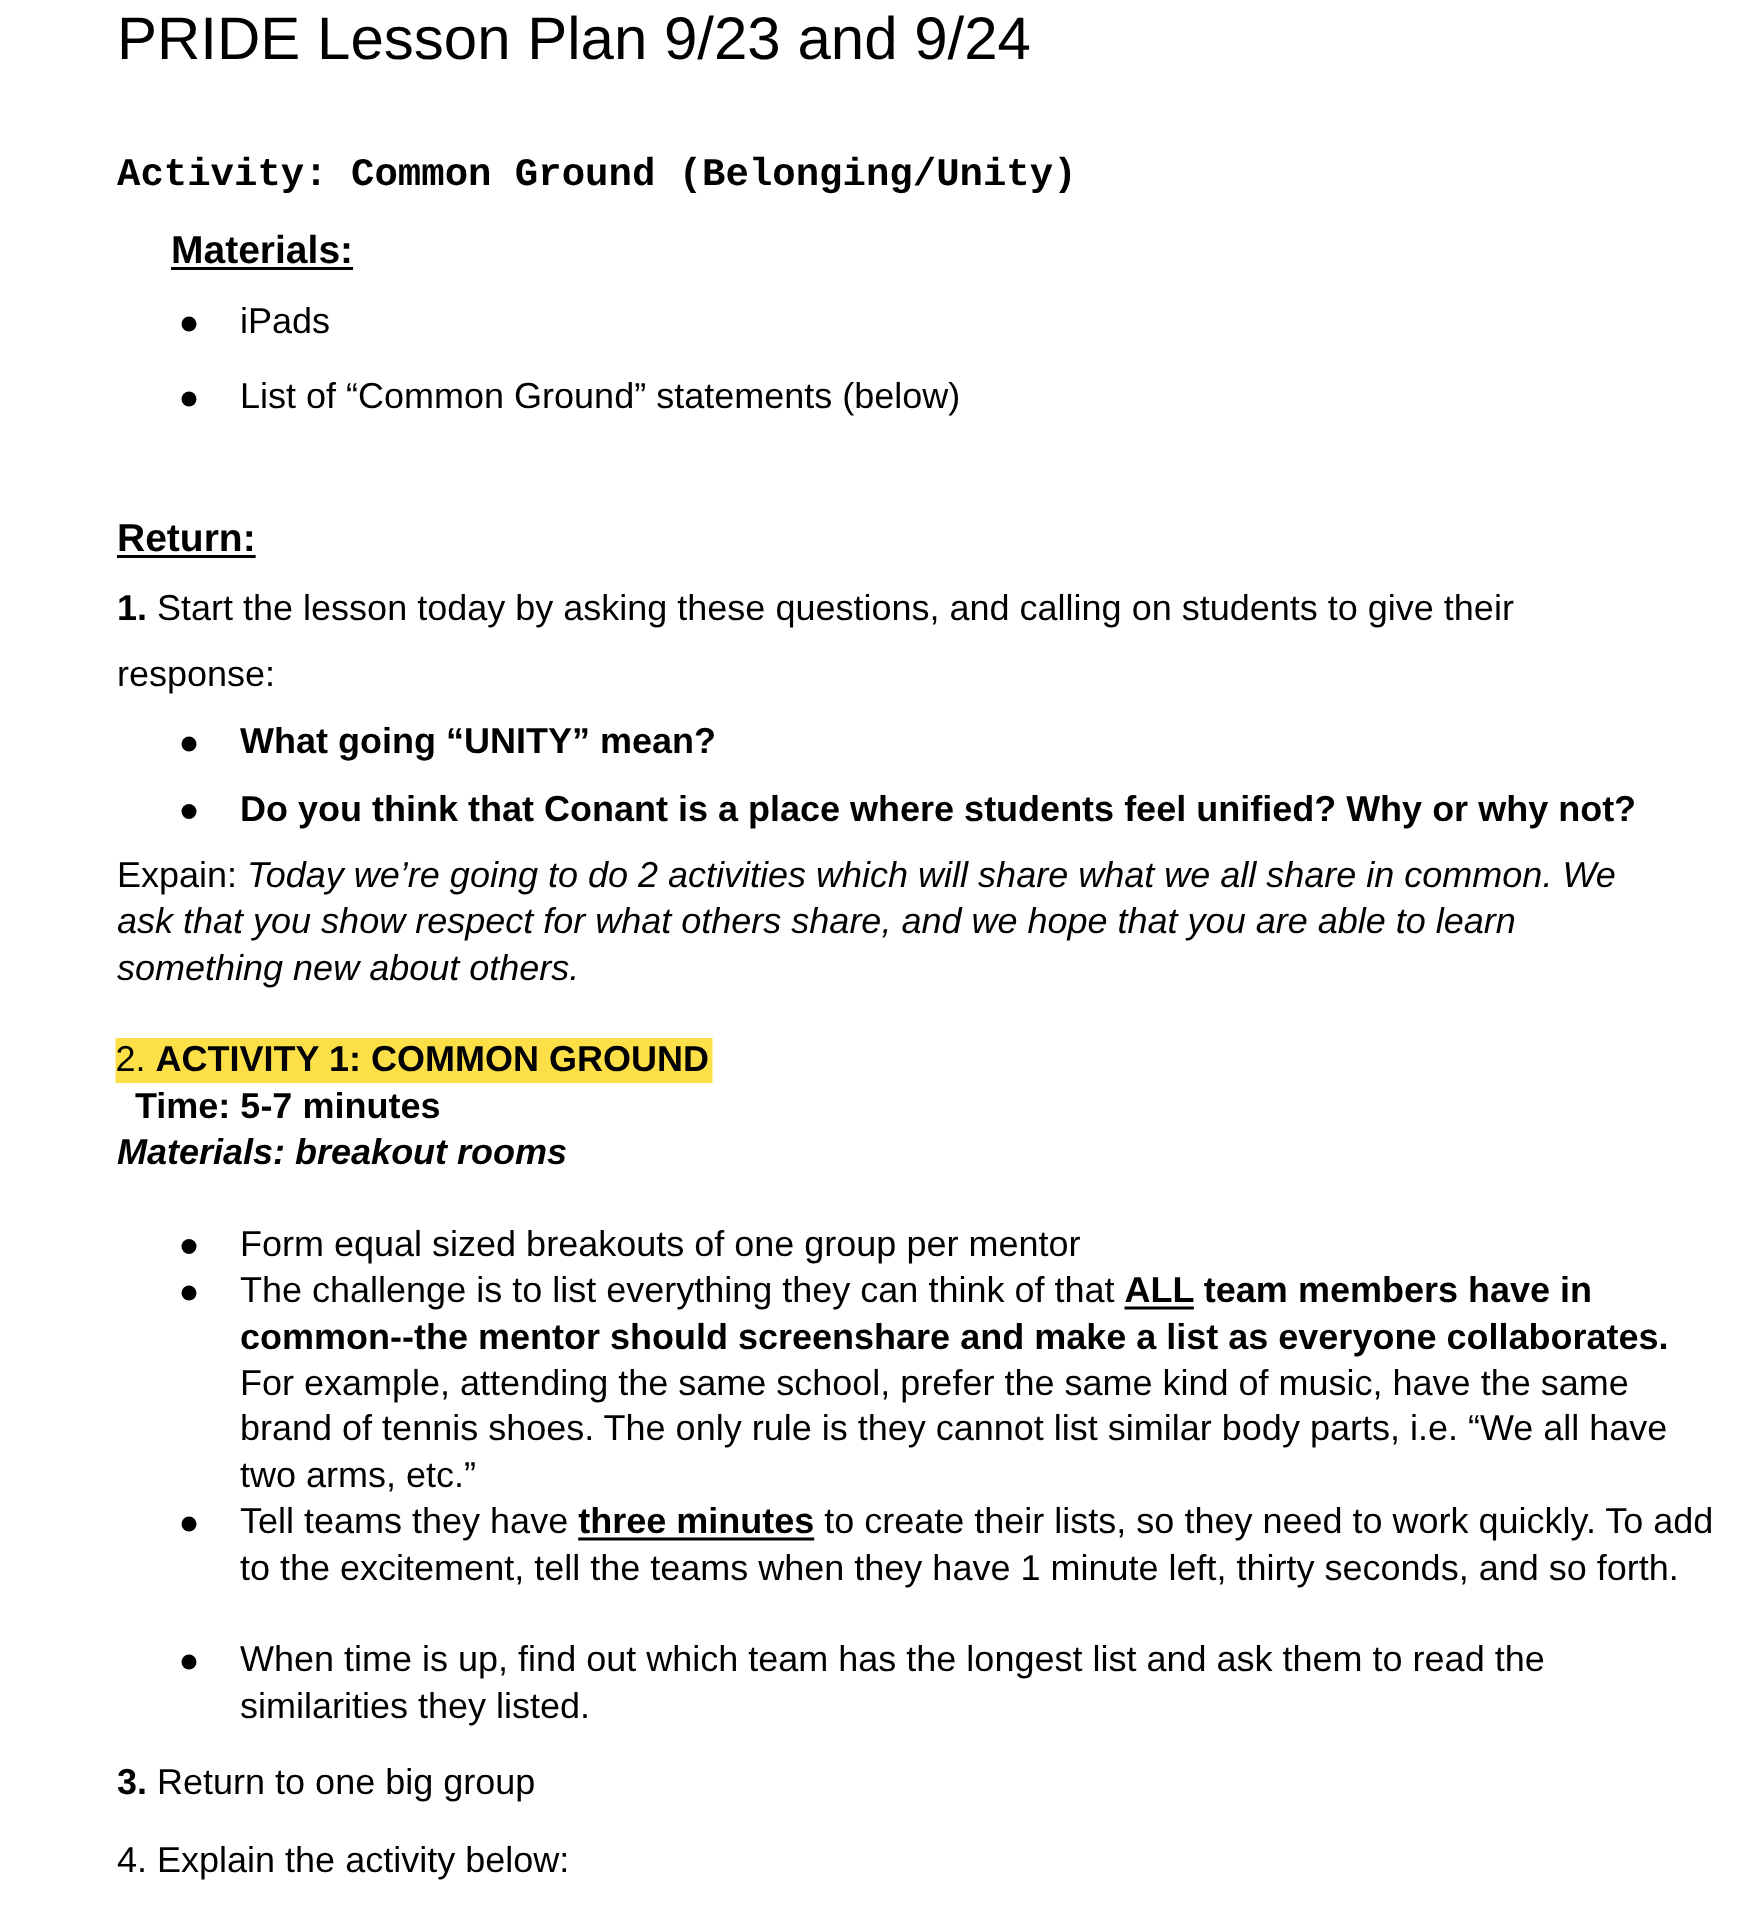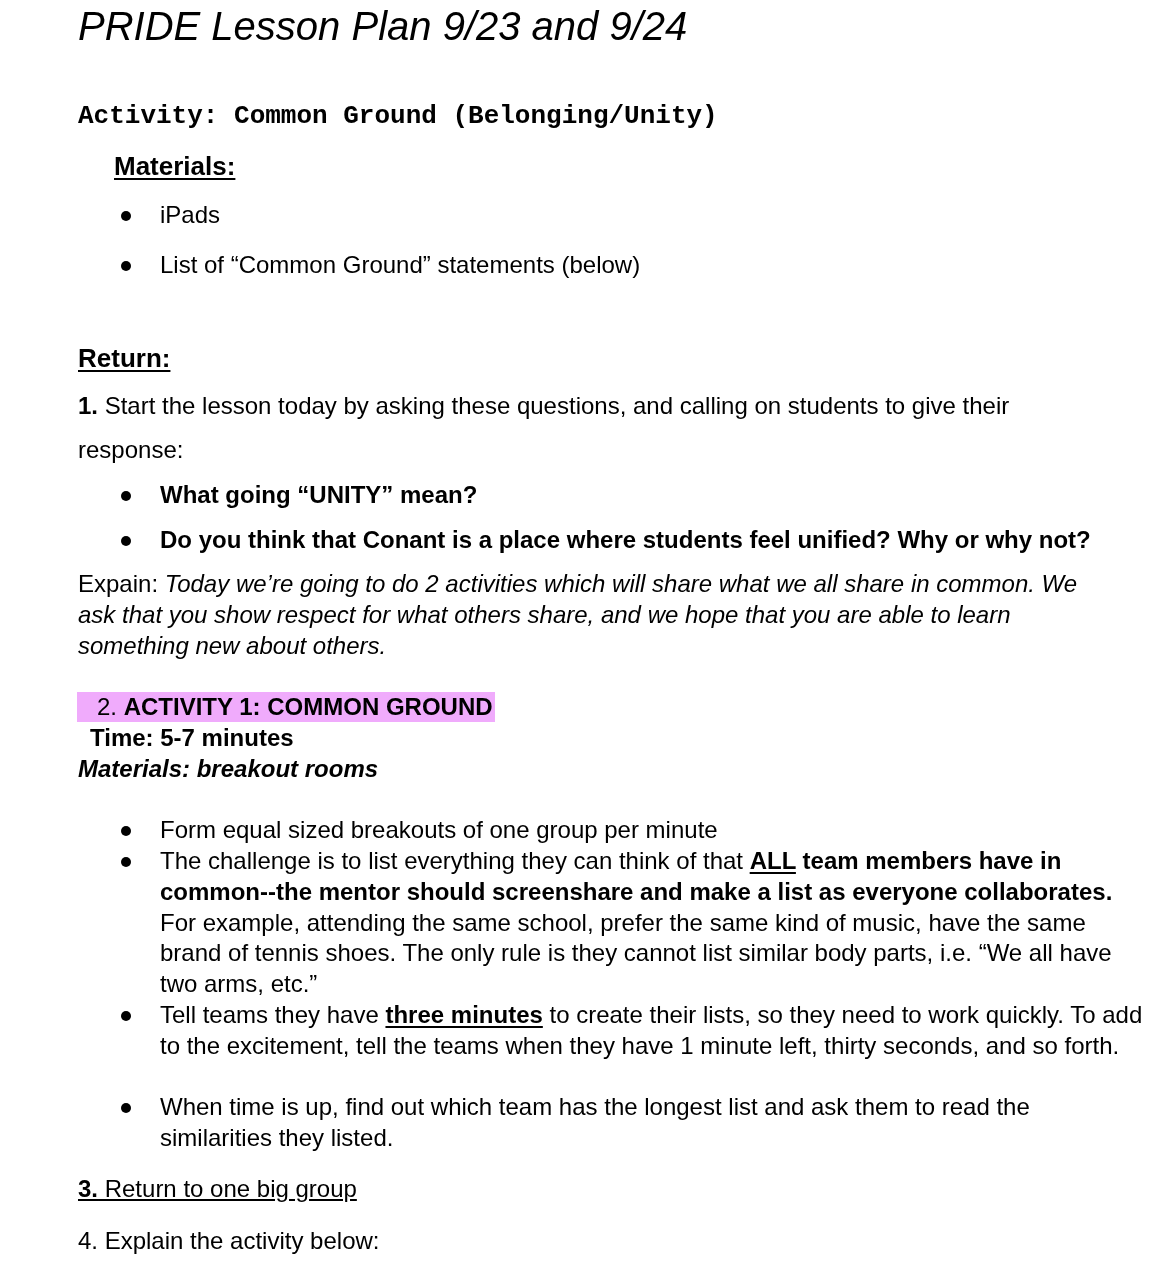--- a/index.html
+++ b/index.html
@@ -14,39 +14,38 @@
       overflow: hidden;
       font-family: "Liberation Sans", sans-serif;
       color: #000000;
     }
     .abs { position: absolute; white-space: nowrap; }
     .title {
       left: 78px; top: 2px;
       font-size: 40px;
       line-height: 48px;
       font-weight: normal;
-      font-style: italic;
     }
     .h-bold {
       font-size: 26px;
       font-weight: bold;
       line-height: 30px;
     }
     .u { text-decoration: underline; text-underline-offset: 3px; text-decoration-thickness: 2px; }
     .p {
       font-size: 24px;
       line-height: 30px;
     }
     .bullet {
       position: absolute;
       width: 10px; height: 10px;
       border-radius: 50%;
       background: #000;
     }
-    .hl { background: #f0abfc; padding-left: 20px; }
+    .hl { background: #fde047; }
     .ital { font-style: italic; }
     .b { font-weight: bold; }
     .list-text {
       position: absolute;
       left: 160px;
       font-size: 24px;
       line-height: 30.8px;
       white-space: normal;
     }
   </style>
@@ -89,31 +88,31 @@
   <div class="abs p ital" style="left:78px; top:631px;">something new about others.</div>
 
   <div class="abs p hl" style="left:77px; top:692px; padding-right:2px;">
     <span>2. </span><span class="b">ACTIVITY 1: COMMON GROUND</span>
   </div>
   <div class="abs p b" style="left:78px; top:723px;margin-left:12px;">Time: 5-7 minutes</div>
   <div class="abs p b" style="left:78px; top:754px;font-style:italic;">Materials: breakout rooms</div>
 
   <div>
     <span class="bullet" style="left:121px; top:826px;"></span>
-    <div class="list-text" style="top:815px; width:990px;">Form equal sized breakouts of one group per minute</div>
+    <div class="list-text" style="top:815px; width:990px;">Form equal sized breakouts of one group per mentor</div>
 
     <span class="bullet" style="left:121px; top:857px;"></span>
     <div class="list-text" style="top:846px; width:990px;"><span>The challenge is to list everything they can think of that </span><span class="b u">ALL</span><span class="b"> team members have in common--the mentor should screenshare and make a list as everyone collaborates.</span><span> For example, attending the same school, prefer the same kind of music, have the same brand of tennis shoes. The only rule is they cannot list similar body parts, i.e. “We all have two arms, etc.”</span></div>
 
     <span class="bullet" style="left:121px; top:1011px;"></span>
     <div class="list-text" style="top:1000px; width:990px;"><span>Tell teams they have </span><span class="b u">three minutes</span><span> to create their lists, so they need to work quickly. To add to the excitement, tell the teams when they have 1 minute left, thirty seconds, and so forth.</span></div>
 
     <span class="bullet" style="left:121px; top:1103px;"></span>
     <div class="list-text" style="top:1092px; width:930px;">When time is up, find out which team has the longest list and ask them to read the similarities they listed.</div>
   </div>
 
-  <div class="abs p" style="left:78px; top:1174px;text-decoration:underline;">
+  <div class="abs p" style="left:78px; top:1174px;">
     <span class="b">3.</span><span> Return to one big group</span>
   </div>
 
   <div class="abs p" style="left:78px; top:1226px;">4. Explain the activity below:</div>
 
 </div>
 
 </body></html>

